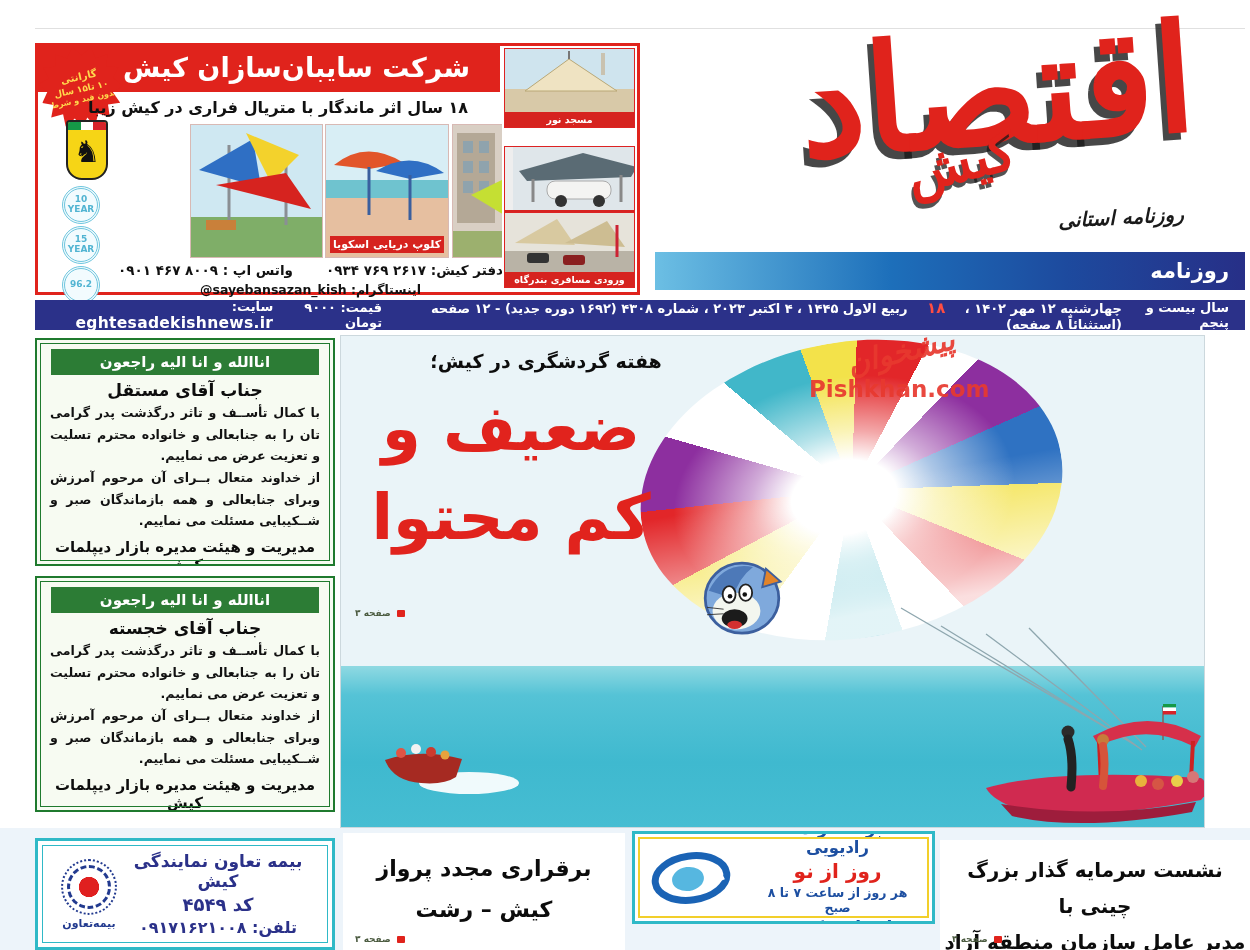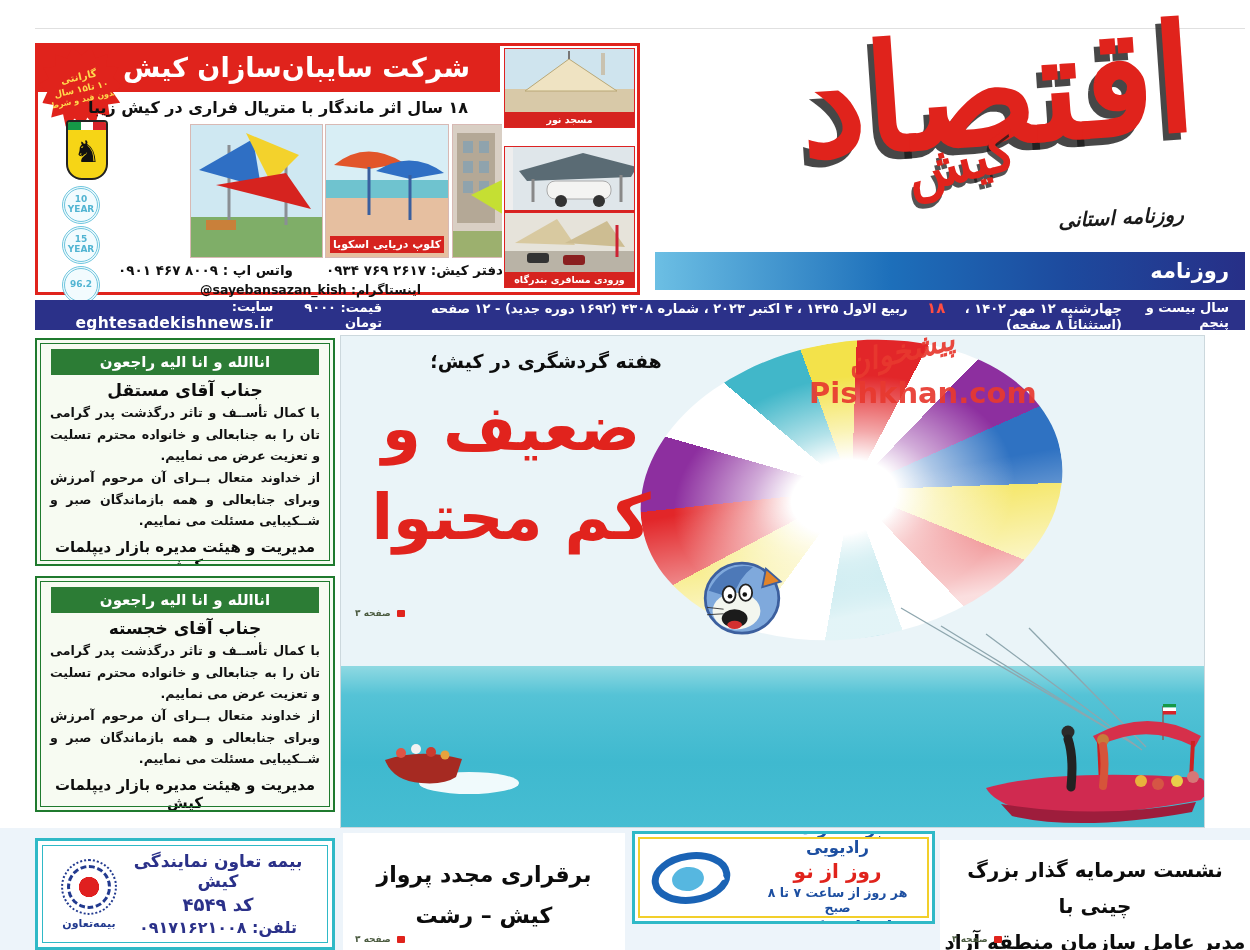--- a/index.html
+++ b/index.html
@@ -88,21 +88,21 @@
                 #8d2f9f 74deg 96deg, #ffffff 96deg 120deg, #41b7c9 120deg 150deg, #f3e24a 150deg 172deg,
                 #e22629 172deg 198deg, #ffffff 198deg 214deg, #8d2f9f 214deg 236deg, #2f72c2 236deg 258deg,
                 #f3e24a 258deg 282deg, #e22629 282deg 306deg, #ffffff 306deg 330deg, #41b7c9 330deg 360deg); }
   .kicker { position:absolute; left:75px; top:14px; width:260px; text-align:center; direction:rtl;
             font-size:19px; font-weight:bold; color:#0d0d0d; }
   .headline { position:absolute; left:10px; top:48px; width:320px; text-align:center; direction:rtl;
               color:#e1231d; font-weight:bold; font-size:63px; line-height:1.42; letter-spacing:-2px; }
   .watermark-fa { position:absolute; left:505px; top:-2px; color:#e8392f; font-size:30px; font-weight:bold;
                   font-style:italic; transform:rotate(-14deg); direction:rtl; opacity:0.92;
                   font-family:"DejaVu Serif", serif; }
-  .watermark-en { position:absolute; left:468px; top:40px; color:#e8392f; font-size:29px;
+  .watermark-en { position:absolute; left:468px; top:40px; color:#e8392f; font-size:23px;
                   font-weight:bold; opacity:0.92; }
   .page-ref { font-size:9px; color:#4a5a3f; font-weight:bold; direction:rtl; }
   .page-ref .dot { display:inline-block; width:8px; height:7px; background:#e0231c; margin-left:3px;
                    vertical-align:middle; border-radius:1px; }
   .story .page-ref { position:absolute; left:14px; top:272px; }
 
   
   .bottom-strip { left:0; top:828px; width:1250px; height:122px; background:#edf4fa; }
   .bbox { position:absolute; background:#fff; overflow:hidden; }
   .box-ins { left:35px; top:838px; width:300px; height:112px; border:3px solid #2fb9c7;
@@ -111,21 +111,21 @@
   .ins-text { text-align:center; color:#2b3189; font-weight:bold; direction:rtl; flex:1; }
   .ins-l1 { font-size:17px; } .ins-l2 { font-size:18px; margin:3px 0; } .ins-l3 { font-size:16px; }
   .ins-logo { width:66px; text-align:center; }
   .ins-mark { width:56px; height:56px; margin:0 auto; border-radius:50%; border:2px dotted #223a8f;
               background:radial-gradient(circle,#e02020 0 27%,#fff 28% 100%); position:relative; }
   .ins-mark::after { content:""; position:absolute; inset:4px; border-radius:50%;
                      border:3px dashed #223a8f; }
   .ins-logo-label { font-size:11px; font-weight:bold; color:#223a8f; margin-top:2px; direction:rtl; }
   .box-flight { left:343px; top:833px; width:282px; height:117px; }
   .box-flight .hl, .box-meet .hl { direction:rtl; text-align:center; color:#0c0c0c; font-weight:bold; }
-  .box-flight .hl { font-size:22px; line-height:1.85; margin-top:22px; }
+  .box-flight .hl { font-size:22px; line-height:1.85; margin-top:16px; }
   .box-flight .page-ref, .box-meet .page-ref { position:absolute; left:12px; bottom:6px; }
   .box-radio { left:632px; top:831px; width:303px; height:93px; border:3px solid #2fb9c7;
                outline:2px solid #f2cf2a; outline-offset:-8px; display:flex; direction:rtl;
                align-items:center; padding:20px 16px;gap:28px; }
   .radio-text { flex:1; text-align:center; direction:rtl; font-weight:bold; }
   .radio-l1 { color:#1d4fa1; font-size:16.5px; }
   .radio-l2 { color:#e0231c; font-size:20px; margin:2px 0; }
   .radio-l3 { color:#1d4fa1; font-size:12.5px; }
   .radio-l4 { color:#1d4fa1; font-size:17px; margin-top:2px; }
   .box-meet { left:940px; top:840px; width:310px; height:110px; }

